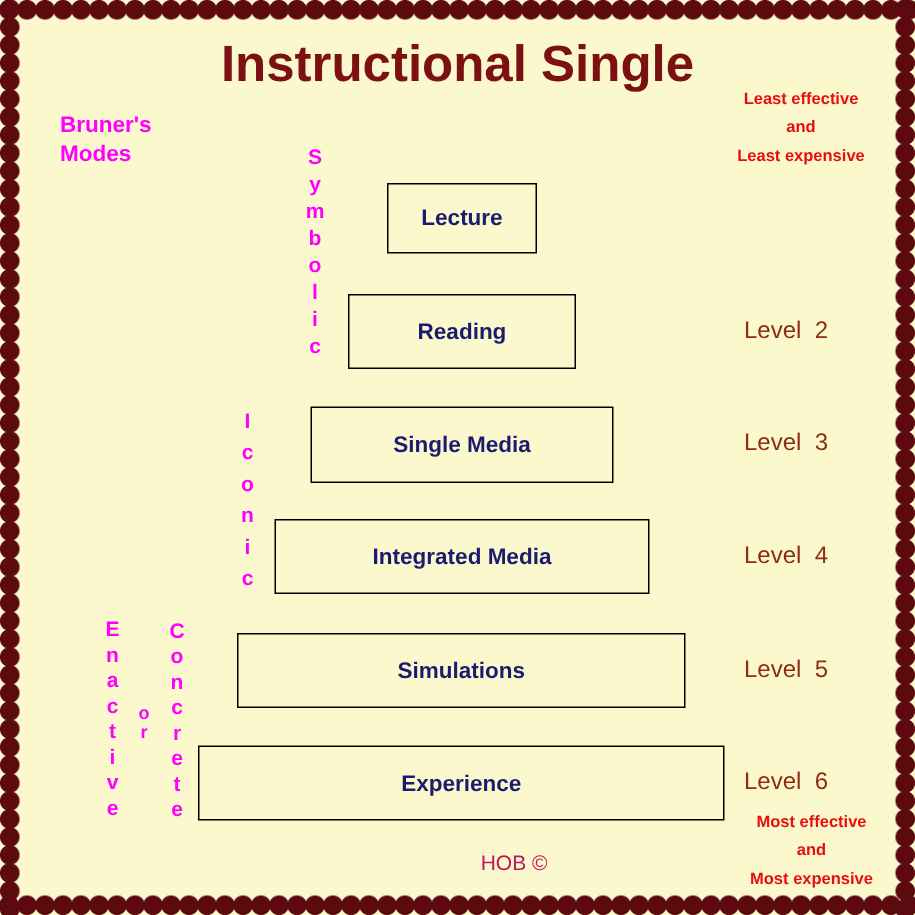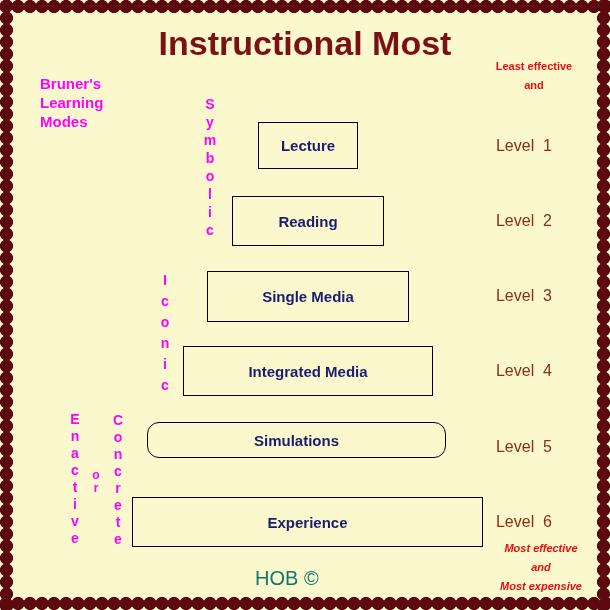--- a/index.html
+++ b/index.html
@@ -45,61 +45,60 @@
 
   .mode-box {
     position:absolute; box-sizing:border-box; border:1.5px solid #000;
     display:flex; align-items:center; justify-content:center;
     font-weight:bold; font-size:15px; color:#1B1B70; background:transparent;
   }
   .box-lecture     { left:258px; top:122px; width:100px; height:47px; }
   .box-reading     { left:232px; top:196px; width:152px; height:50px; }
   .box-single      { left:207px; top:271px; width:202px; height:51px; }
   .box-integrated  { left:183px; top:346px; width:250px; height:50px; }
-  .box-simulations { left:147px; top:422px; width:299px; height:36px;border-radius:12px; }
+  .box-simulations { left:158px; top:422px; width:299px; height:50px; }
   .box-experience  { left:132px; top:497px; width:351px; height:50px; }
 
   .level {
     position:absolute; left:459px; width:130px; text-align:center;
     font-size:16px; color:#8B2E12; white-space:pre;
   }
   .level-1 { top:137px; }
   .level-2 { top:212px; }
   .level-3 { top:287px; }
   .level-4 { top:362px; }
   .level-5 { top:438px; }
   .level-6 { top:513px; }
 
   .ann {
     position:absolute; text-align:center; color:#E90D0D;
     font-weight:bold; font-size:11px; line-height:19px;
   }
   .ann-top    { left:468px; top:57px;  width:132px; }
-  .ann-bottom { left:478px; top:539px; width:126px;font-style:italic; }
+  .ann-bottom { left:478px; top:539px; width:126px; }
 
   .footer {
-    position:absolute; left:255px; top:567px; width:110px; text-align:left;
-    font-size:20px; color:#0f766e;
+    position:absolute; left:255px; top:567px; width:110px; text-align:right;
+    font-size:14px; color:#be185d;
   }
 </style>
 </head>
 <body>
 
 <div class="page">
 
   <div class="border-strip border-top"></div>
   <div class="border-strip border-bottom"></div>
   <div class="border-strip border-left"></div>
   <div class="border-strip border-right"></div>
 
-  <div class="title">Instructional Most</div>
+  <div class="title">Instructional Single</div>
 
   <div class="bruner">
     <div>Bruner's</div>
-    <div>Learning</div>
     <div>Modes</div>
   </div>
 
   <div class="vword v-symbolic">
       <div>S</div>
       <div>y</div>
       <div>m</div>
       <div>b</div>
       <div>o</div>
       <div>l</div>
@@ -139,30 +138,30 @@
       <div>e</div>
     </div>
 
   <div class="mode-box box-lecture">Lecture</div>
   <div class="mode-box box-reading">Reading</div>
   <div class="mode-box box-single">Single Media</div>
   <div class="mode-box box-integrated">Integrated Media</div>
   <div class="mode-box box-simulations">Simulations</div>
   <div class="mode-box box-experience">Experience</div>
 
-  <div class="level level-1">Level  1</div>
   <div class="level level-2">Level  2</div>
   <div class="level level-3">Level  3</div>
   <div class="level level-4">Level  4</div>
   <div class="level level-5">Level  5</div>
   <div class="level level-6">Level  6</div>
 
   <div class="ann ann-top">
     <div>Least effective</div>
     <div>and</div>
+    <div>Least expensive</div>
   </div>
 
   <div class="ann ann-bottom">
     <div>Most effective</div>
     <div>and</div>
     <div>Most expensive</div>
   </div>
 
   <div class="footer">HOB ©</div>
 

